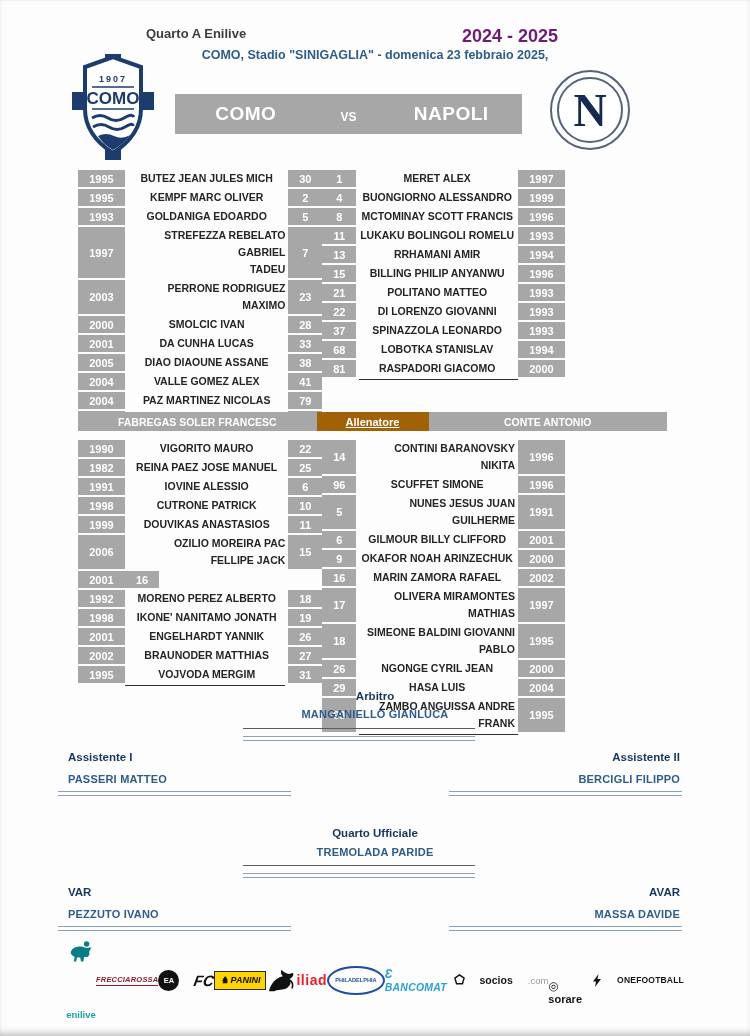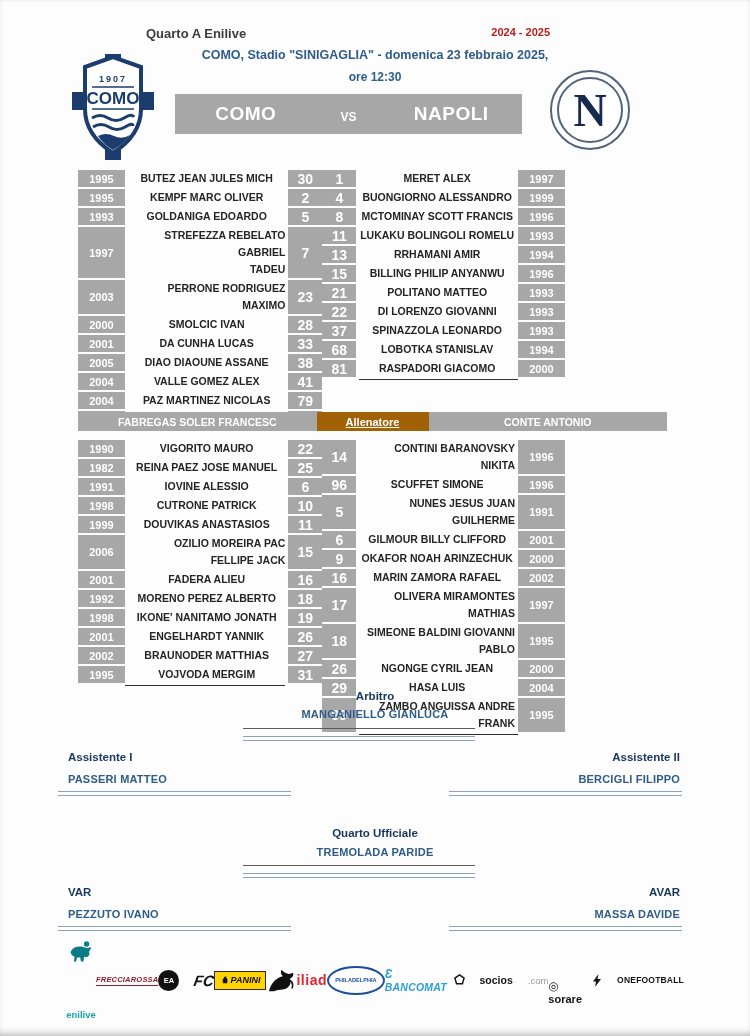--- a/index.html
+++ b/index.html
@@ -2,40 +2,40 @@
 <html><head>
 <meta charset="utf-8">
 <style>
   html,body{margin:0;padding:0;}
   body{background:#e9e9e9;font-family:"Liberation Sans",sans-serif;}
   .page{position:relative;width:750px;height:1036px;margin:0 auto;background:#fdfdfd;overflow:hidden;
         box-shadow: inset 0 -6px 8px -5px rgba(0,0,0,.35), inset 0 2px 3px -2px rgba(0,0,0,.12);}
 
   
   .league{position:absolute;left:146px;top:26px;font-size:13px;font-weight:bold;color:#3c3c3c;}
-  .season{position:absolute;right:200px;top:26px;font-size:11px;font-weight:bold;color:#b91c1c;}
+  .season{position:absolute;right:192px;top:26px;font-size:18px;font-weight:bold;color:#701a75;}
   .venue{position:absolute;left:0;right:0;top:48px;text-align:center;font-size:12.5px;font-weight:bold;color:#2e5c8a;}
   .time{position:absolute;left:0;right:0;top:70px;text-align:center;font-size:12px;font-weight:bold;color:#2e5c8a;}
   .vsbar{position:absolute;left:175px;top:94px;width:347px;height:40px;background:#a7a7a7;display:flex;align-items:center;}
   .vsbar .team{flex:1;text-align:center;color:#fff;font-weight:bold;font-size:19px;letter-spacing:.5px;}
   .vsbar .vs{width:64px;text-align:center;color:#fff;font-weight:bold;font-size:12px;padding-top:5px;}
   .homecrest{position:absolute;left:72px;top:54px;}
   .awaycrest{position:absolute;left:548px;top:68px;}
 
   
   .squads{position:absolute;left:78px;width:487px;display:flex;justify-content:space-between;}
   .squads.starters{top:170px;}
   .squads.bench{top:440px;}
   .squad{display:flex;flex-direction:column;}
   .squad.home{width:284px;}
   .squad.away{width:282px;}
   .prow{display:flex;align-items:stretch;margin-bottom:2px;min-height:17px;}
   .cell{display:flex;align-items:center;justify-content:center;}
   .cell.year{width:47px;flex:none;background:#a7a7a7;color:#fff;font-weight:bold;font-size:11px;}
-  .cell.num{width:34px;flex:none;background:#a7a7a7;color:#fff;font-weight:bold;font-size:14px;}
+  .cell.num{width:34px;flex:none;background:#a7a7a7;color:#fff;font-weight:bold;font-size:11px;}
   .cell.name{flex:1;margin:0 3px;color:#242424;font-weight:bold;font-size:10.5px;text-align:right;
              white-space:pre-line;line-height:17px;}
   .name-underline{height:0;border-top:1.5px solid #2f2f2f;}
   .squad.home .name-underline{margin:0 37px 0 47px;}
   .squad.away .name-underline{margin:0 47px 0 37px;}
 
   
   .coachbar{position:absolute;left:78px;top:412px;width:589px;height:19px;background:#a7a7a7;
             display:flex;align-items:center;color:#fff;font-weight:bold;}
   .coachbar .coach{flex:1;text-align:center;font-size:10.5px;}
@@ -75,21 +75,20 @@
   .onefootball{font-size:8.5px;font-weight:800;color:#141414;letter-spacing:.2px;}
 </style>
 </head>
 <body>
 
 <div class="page">
 
   <div class="league">Quarto A Enilive</div>
   <div class="season">2024 - 2025</div>
   <div class="venue">COMO, Stadio "SINIGAGLIA" -  domenica 23 febbraio 2025,</div>
-  <div class="time">ore 12:30</div>
 
   <div class="homecrest">
     <svg width="82" height="106" viewBox="0 0 82 106">
       <rect x="33" y="0" width="16" height="106" fill="#1c3c6d"></rect>
       <rect x="0" y="38" width="82" height="18" fill="#1c3c6d"></rect>
       <path d="M41 3 L13 13 V55 Q13 81 41 99 Q69 81 69 55 V13 Z" fill="#ffffff" stroke="#1c3c6d" stroke-width="4"></path>
       <text x="41" y="28" text-anchor="middle" font-size="9" font-weight="bold" fill="#1c3c6d" font-family="Liberation Sans, sans-serif" letter-spacing="2">1907</text>
       <text x="41" y="50" text-anchor="middle" font-size="17" font-weight="bold" fill="#1c3c6d" font-family="Liberation Sans, sans-serif">COMO</text>
       <line x1="20" y1="33" x2="62" y2="33" stroke="#1c3c6d" stroke-width="1.5"></line>
       <line x1="20" y1="55" x2="62" y2="55" stroke="#1c3c6d" stroke-width="1.5"></line>
@@ -271,21 +270,20 @@
             <div class="cell name">DOUVIKAS ANASTASIOS</div>
             <div class="cell num">11</div>
           </div>
           <div class="prow">
             <div class="cell year">2006</div>
             <div class="cell name">OZILIO MOREIRA PAC FELLIPE JACK</div>
             <div class="cell num">15</div>
           </div>
           <div class="prow">
             <div class="cell year">2001</div>
-            <div class="cell name">FADERA ALIEU</div>
             <div class="cell num">16</div>
           </div>
           <div class="prow">
             <div class="cell year">1992</div>
             <div class="cell name">MORENO PEREZ ALBERTO</div>
             <div class="cell num">18</div>
           </div>
           <div class="prow">
             <div class="cell year">1998</div>
             <div class="cell name">IKONE' NANITAMO JONATH</div>

